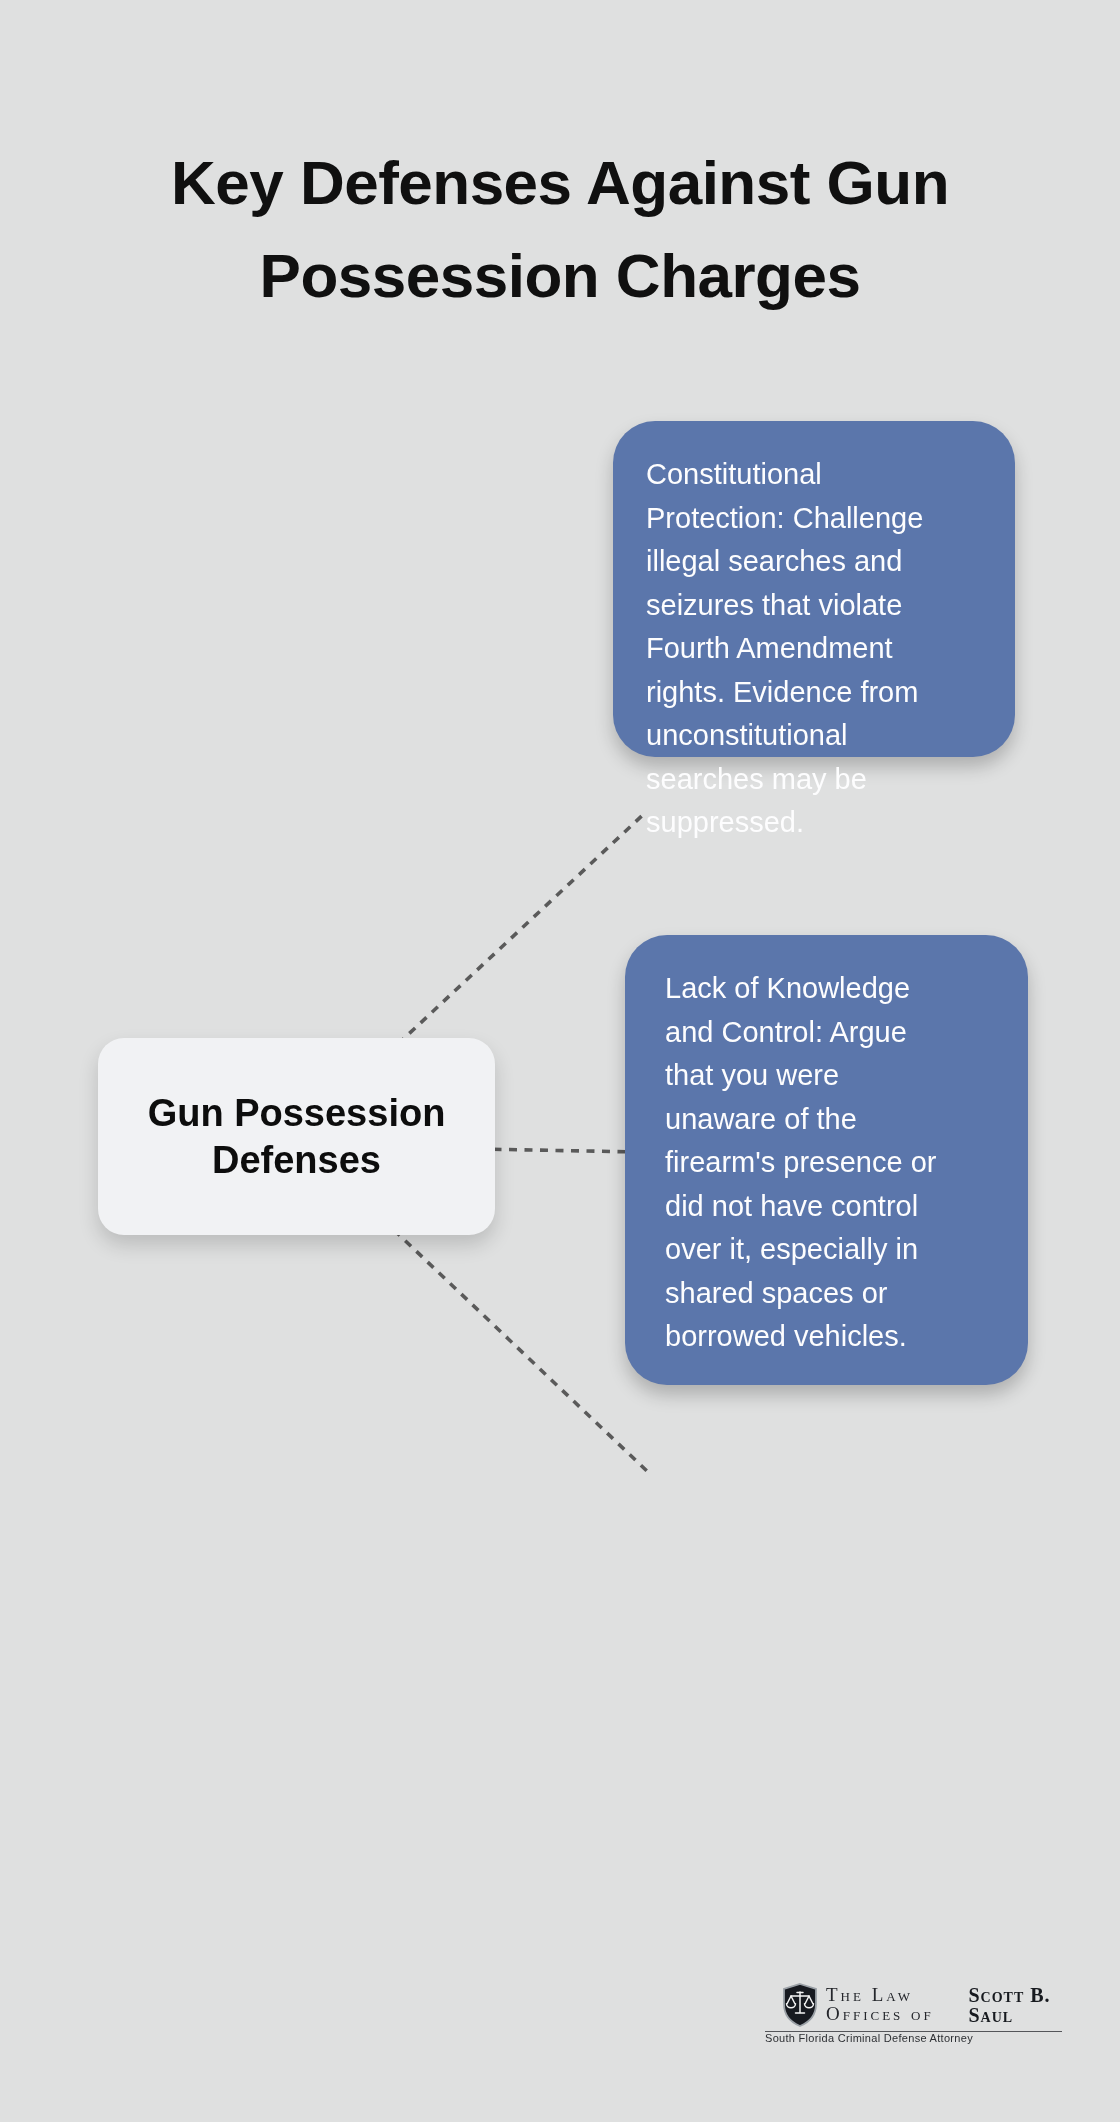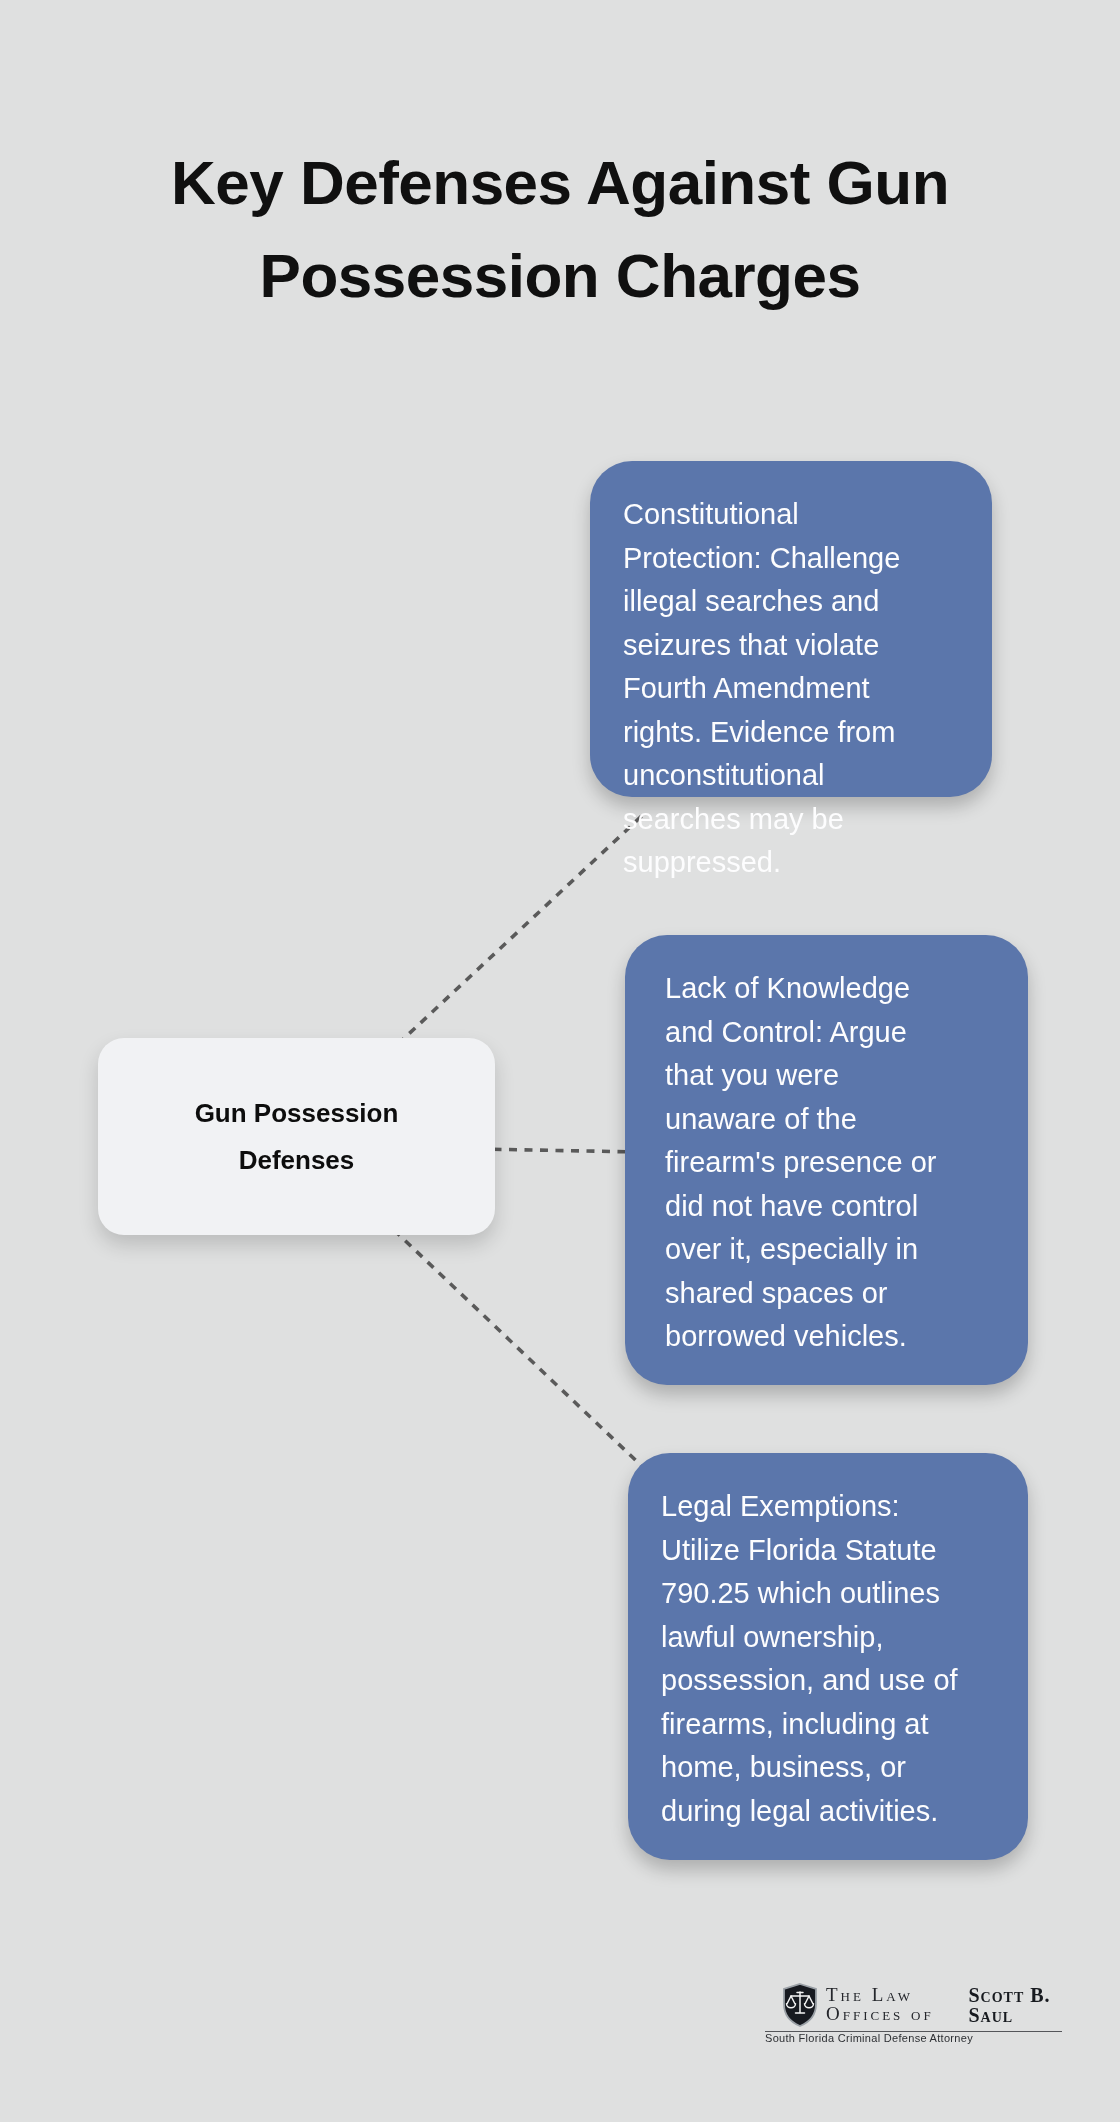--- a/index.html
+++ b/index.html
@@ -37,36 +37,36 @@
     box-sizing:border-box;
     background:#5b76ab;
     border-radius:42px;
     box-shadow:0 10px 18px rgba(0,0,0,0.22);
     color:#fdfdfe;
     font-size:29px;
     line-height:43.5px;
     padding:32px 24px 24px 33px;
     white-space:pre-line;
   }
-  .branch-1{left:590px; top:421px;  width:402px; height:336px;margin-top:40px;}
+  .branch-1{left:613px; top:421px;  width:402px; height:336px;}
   .branch-2{left:625px; top:935px;  width:403px; height:450px;padding-left:40px;}
   .branch-3{left:628px; top:1453px; width:400px; height:407px;}
   .center-node{
     position:absolute;
     z-index:2;
     left:98px; top:1038px;
     width:397px; height:197px;
     background:#f1f2f4;
     border-radius:26px;
     box-shadow:0 10px 20px rgba(0,0,0,0.16);
     display:flex;
     align-items:center;
     justify-content:center;
     text-align:center;
-    font-size:26px;
+    font-size:38px;
     line-height:47px;
     font-weight:700;
     color:#0d0d0d;
     white-space:pre-line;
   }
   .logo{
     position:absolute;
     z-index:2;
     left:765px; top:1983px;
     width:297px;
@@ -139,28 +139,20 @@
   <div class="branch branch-2">Lack of Knowledge
 and Control: Argue
 that you were
 unaware of the
 firearm's presence or
 did not have control
 over it, especially in
 shared spaces or
 borrowed vehicles.</div>
 
-  <div class="branch branch-3">Legal Exemptions:
-Utilize Florida Statute
-790.25 which outlines
-lawful ownership,
-possession, and use of
-firearms, including at
-home, business, or
-during legal activities.</div>
 
   <div class="center-node">
     <span>Gun Possession
 Defenses</span>
   </div>
 
   <div class="logo">
     <div class="logo-row">
       <svg class="shield-icon" viewBox="0 0 36 44" xmlns="http://www.w3.org/2000/svg">
         <path d="M18 1 L34 6 V21 Q34 36.5 18 43 Q2 36.5 2 21 V6 Z" fill="#171a20" stroke="#9aa0a6" stroke-width="1.8"></path>

